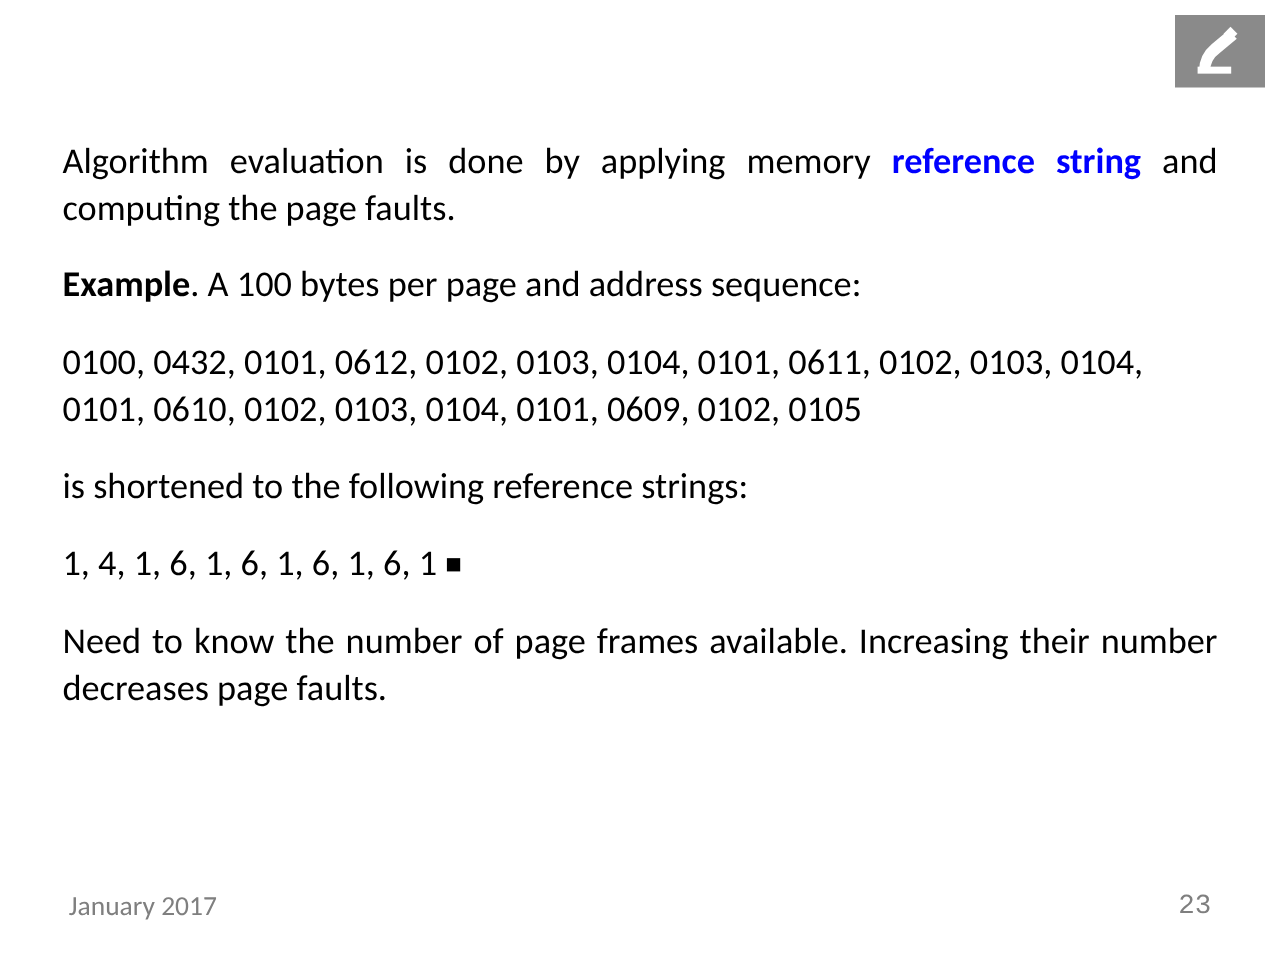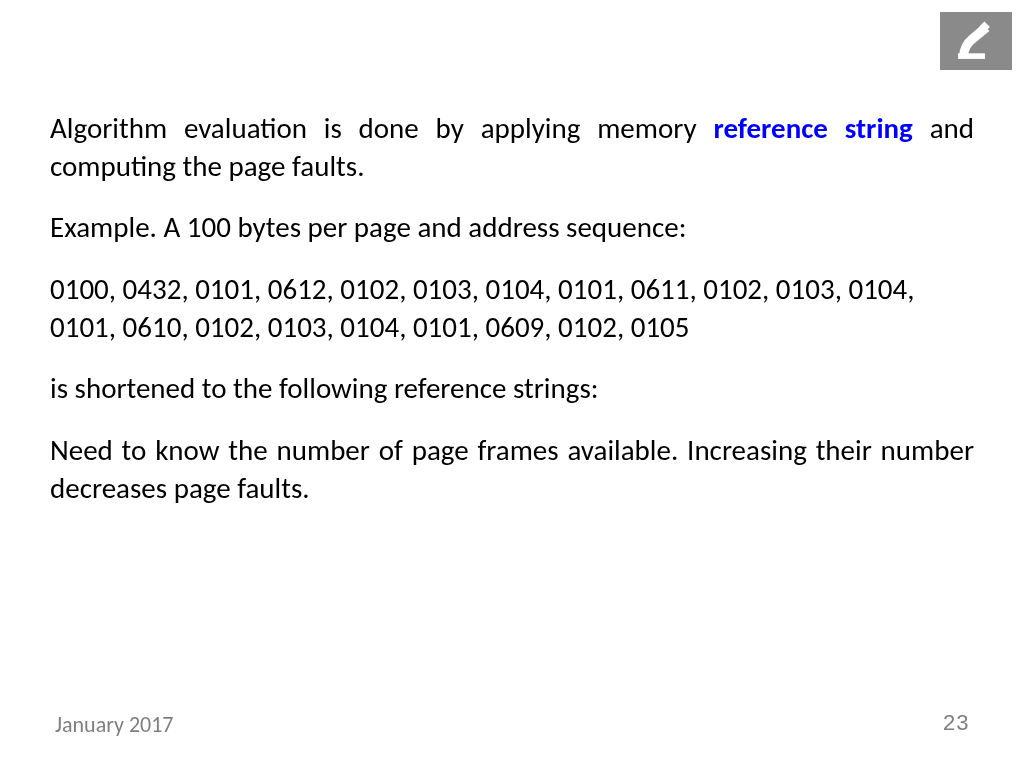--- a/index.html
+++ b/index.html
@@ -30,21 +30,21 @@
       right: 50px;
       color: #000000;
     }
     .para {
       font-size: 29px;
       line-height: 1.3;
       margin-bottom: 24px;
     }
     .justify { text-align: justify; }
     .bold-blue { font-weight: bold; color: #0000ff; }
-    .bold { font-weight: normal; }
+    .bold { font-weight: bold; }
     .end-sq { font-size: 22px; vertical-align: 2px; }
     .footer {
       position: absolute;
       bottom: 30px;
       left: 0;
       right: 0;
       display: flex;
       justify-content: center;
       align-items: center;
       padding: 0 55px 0 55px;
@@ -71,19 +71,22 @@
 
 <div class="content">
   <p class="para justify">
     <span>Algorithm evaluation is done by applying memory </span><span class="bold-blue">reference string</span><span> and computing the page faults.</span>
   </p>
   <p class="para">
     <span class="bold">Example</span><span>. A 100 bytes per page and address sequence:</span>
   </p>
   <p class="para">0100, 0432, 0101, 0612, 0102, 0103, 0104, 0101, 0611, 0102, 0103, 0104, 0101, 0610, 0102, 0103, 0104, 0101, 0609, 0102, 0105</p>
   <p class="para">is shortened to the following reference strings:</p>
+  <p class="para">
+    <span>1, 4, 1, 6, 1, 6, 1, 6, 1, 6, 1 </span><span class="end-sq">■</span>
+  </p>
   <p class="para justify">Need to know the number of page frames available. Increasing their number decreases page faults.</p>
 </div>
 
 <div class="footer">
   <span>January 2017</span>
   <span class="footer-right">23</span>
 </div>
 
 </body></html>

